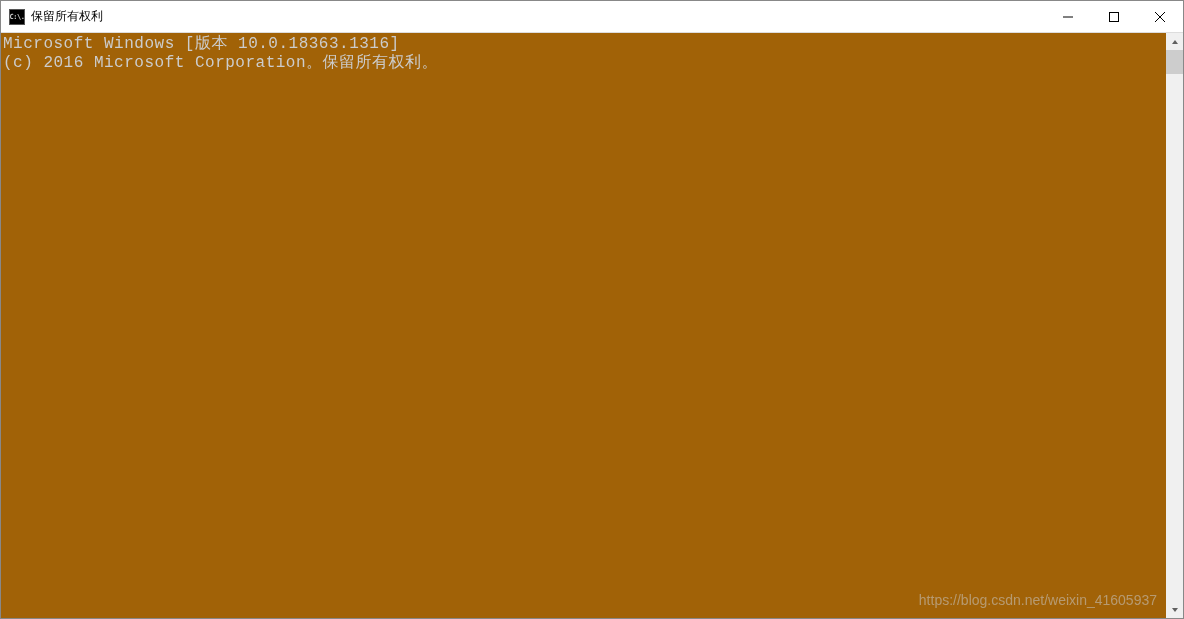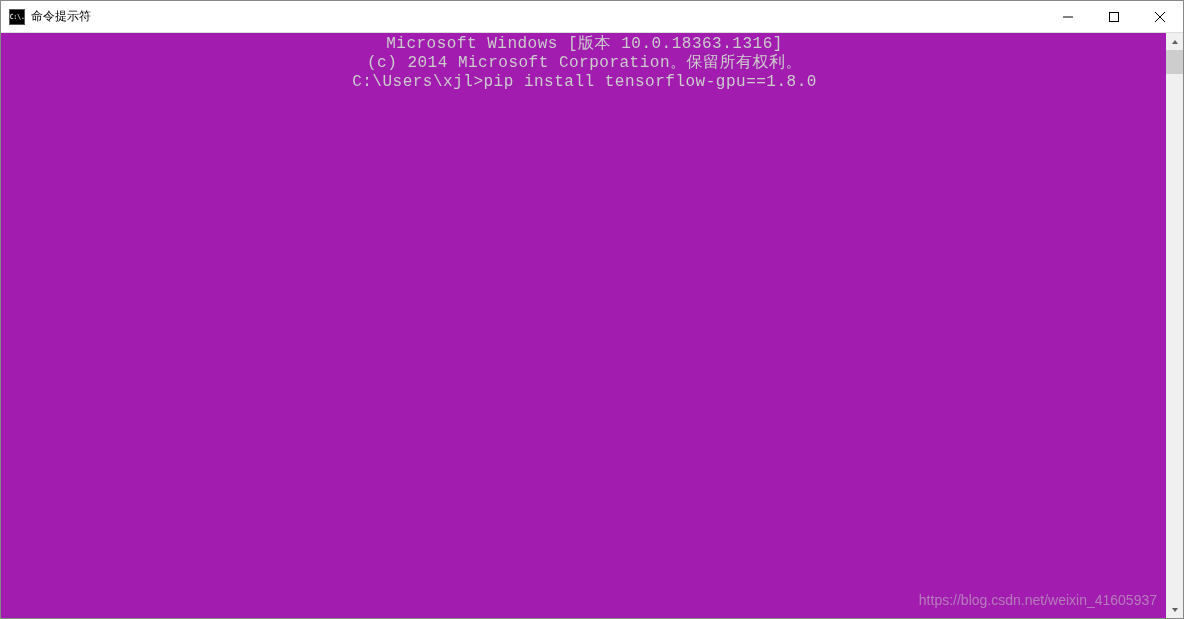--- a/index.html
+++ b/index.html
@@ -71,30 +71,29 @@
       height: 10px;
     }
     .content-area {
       flex: 1;
       display: flex;
       background: #000;
       position: relative;
     }
     .terminal {
       flex: 1;
-      background: #a21caf;
+      background: #a16207;
       color: #cccccc;
       font-family: "NSimSun", "SimSun", "Consolas", "Courier New", monospace;
       font-size: 16px;
       line-height: 19px;
       padding: 2px 0 0 2px;
       white-space: pre;
       overflow: hidden;
       letter-spacing: 0.5px;
-      text-align: center;
     }
     .terminal-line {
       display: block;
     }
     .scrollbar {
       width: 17px;
       background: #f0f0f0;
       display: flex;
       flex-direction: column;
       flex-shrink: 0;
@@ -136,42 +135,42 @@
     }
   </style>
 </head>
 <body>
 
 <div class="window">
   <div class="titlebar">
     <div class="titlebar-icon">
       <span class="titlebar-icon-text">C:\.</span>
     </div>
-    <div class="titlebar-title">命令提示符</div>
+    <div class="titlebar-title">保留所有权利</div>
     <div class="titlebar-controls">
       <div class="titlebar-btn">
         <svg viewBox="0 0 10 10">
             <line x1="0" y1="5" x2="10" y2="5" stroke="#000" stroke-width="1"></line>
           </svg>
       </div>
       <div class="titlebar-btn">
         <svg viewBox="0 0 10 10">
             <rect x="0.5" y="0.5" width="9" height="9" stroke="#000" stroke-width="1" fill="none"></rect>
           </svg>
       </div>
       <div class="titlebar-btn close">
         <svg viewBox="0 0 10 10">
             <line x1="0" y1="0" x2="10" y2="10" stroke="#000" stroke-width="1"></line>
             <line x1="10" y1="0" x2="0" y2="10" stroke="#000" stroke-width="1"></line>
           </svg>
       </div>
     </div>
   </div>
   <div class="content-area">
-    <div class="terminal"><span class="terminal-line">Microsoft Windows [版本 10.0.18363.1316]</span><span class="terminal-line">(c) 2014 Microsoft Corporation。保留所有权利。</span><span class="terminal-line"></span><span class="terminal-line"><span>C:\Users\xjl&gt;</span><span>pip install tensorflow-gpu==1.8.0</span></span></div>
+    <div class="terminal"><span class="terminal-line">Microsoft Windows [版本 10.0.18363.1316]</span><span class="terminal-line">(c) 2016 Microsoft Corporation。保留所有权利。</span><span class="terminal-line"></span></div>
     <div class="scrollbar">
       <div class="scrollbar-btn">
         <svg viewBox="0 0 8 8">
             <polygon points="4,2 7,6 1,6" fill="#606060"></polygon>
           </svg>
       </div>
       <div class="scrollbar-track">
         <div class="scrollbar-thumb"></div>
       </div>
       <div class="scrollbar-btn">

